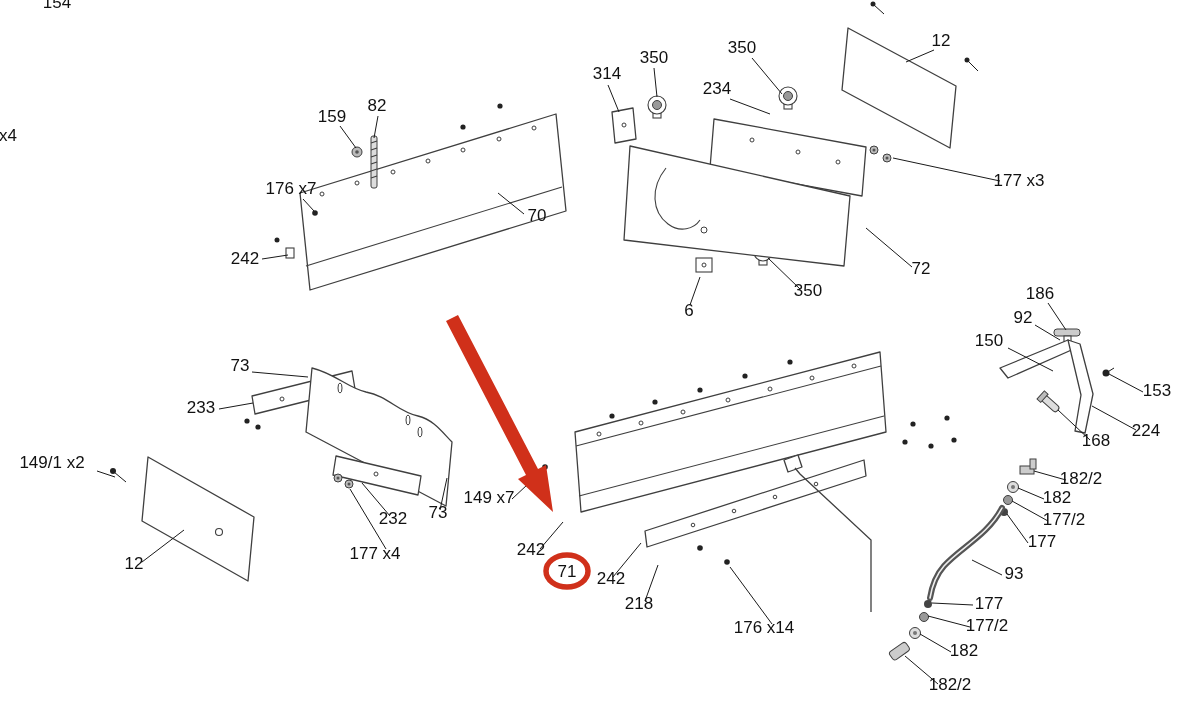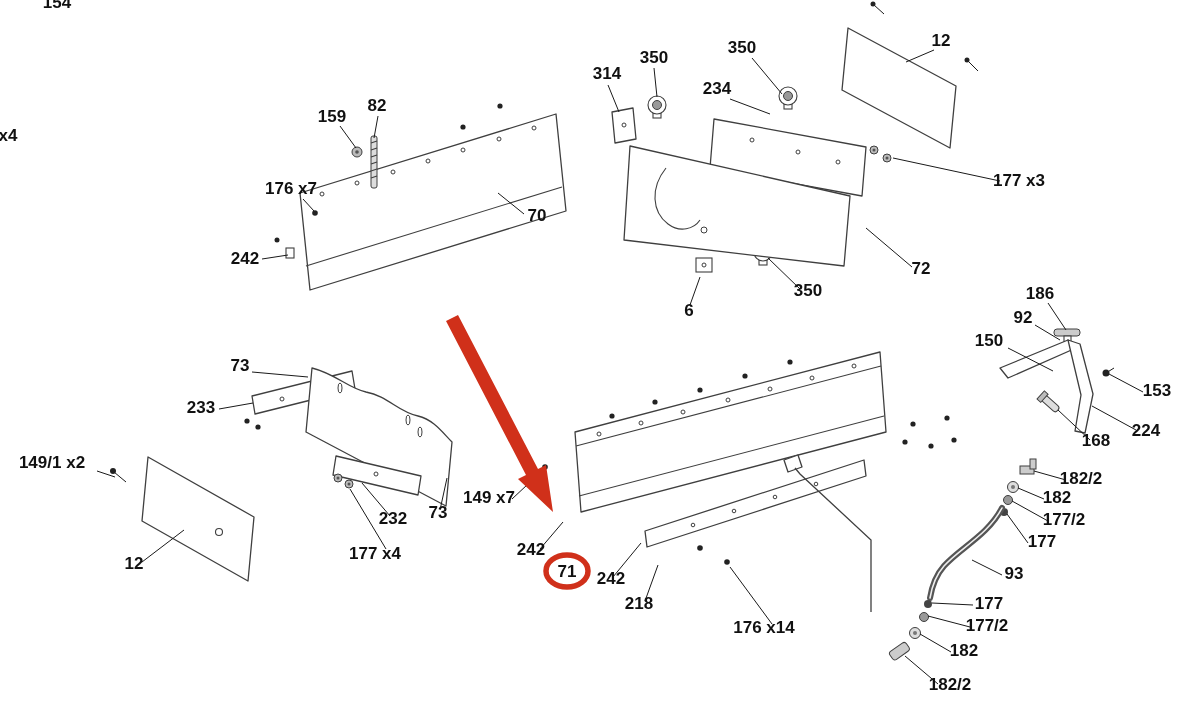--- a/index.html
+++ b/index.html
@@ -2,21 +2,20 @@
 <html><head>
 <meta charset="utf-8">
 <style>
   html,body{margin:0;padding:0;background:#fff;}
   #stage{
     position:relative;
     width:1178px;height:706px;
     background:#ffffff;
     overflow:hidden;
     font-family:"Liberation Sans", sans-serif;
-    font-weight:bold;
   }
   svg{display:block;}
   .lbl{
     font-family:"Liberation Sans", sans-serif;
     font-size:17px;
     fill:#111111;
   }
   .panel{fill:#ffffff;stroke:#3f3f3f;stroke-width:1.3;stroke-linejoin:round;}
   .detail{stroke:#3f3f3f;stroke-width:1.1;fill:#ffffff;}
   .leader{stroke:#1a1a1a;stroke-width:1;}

